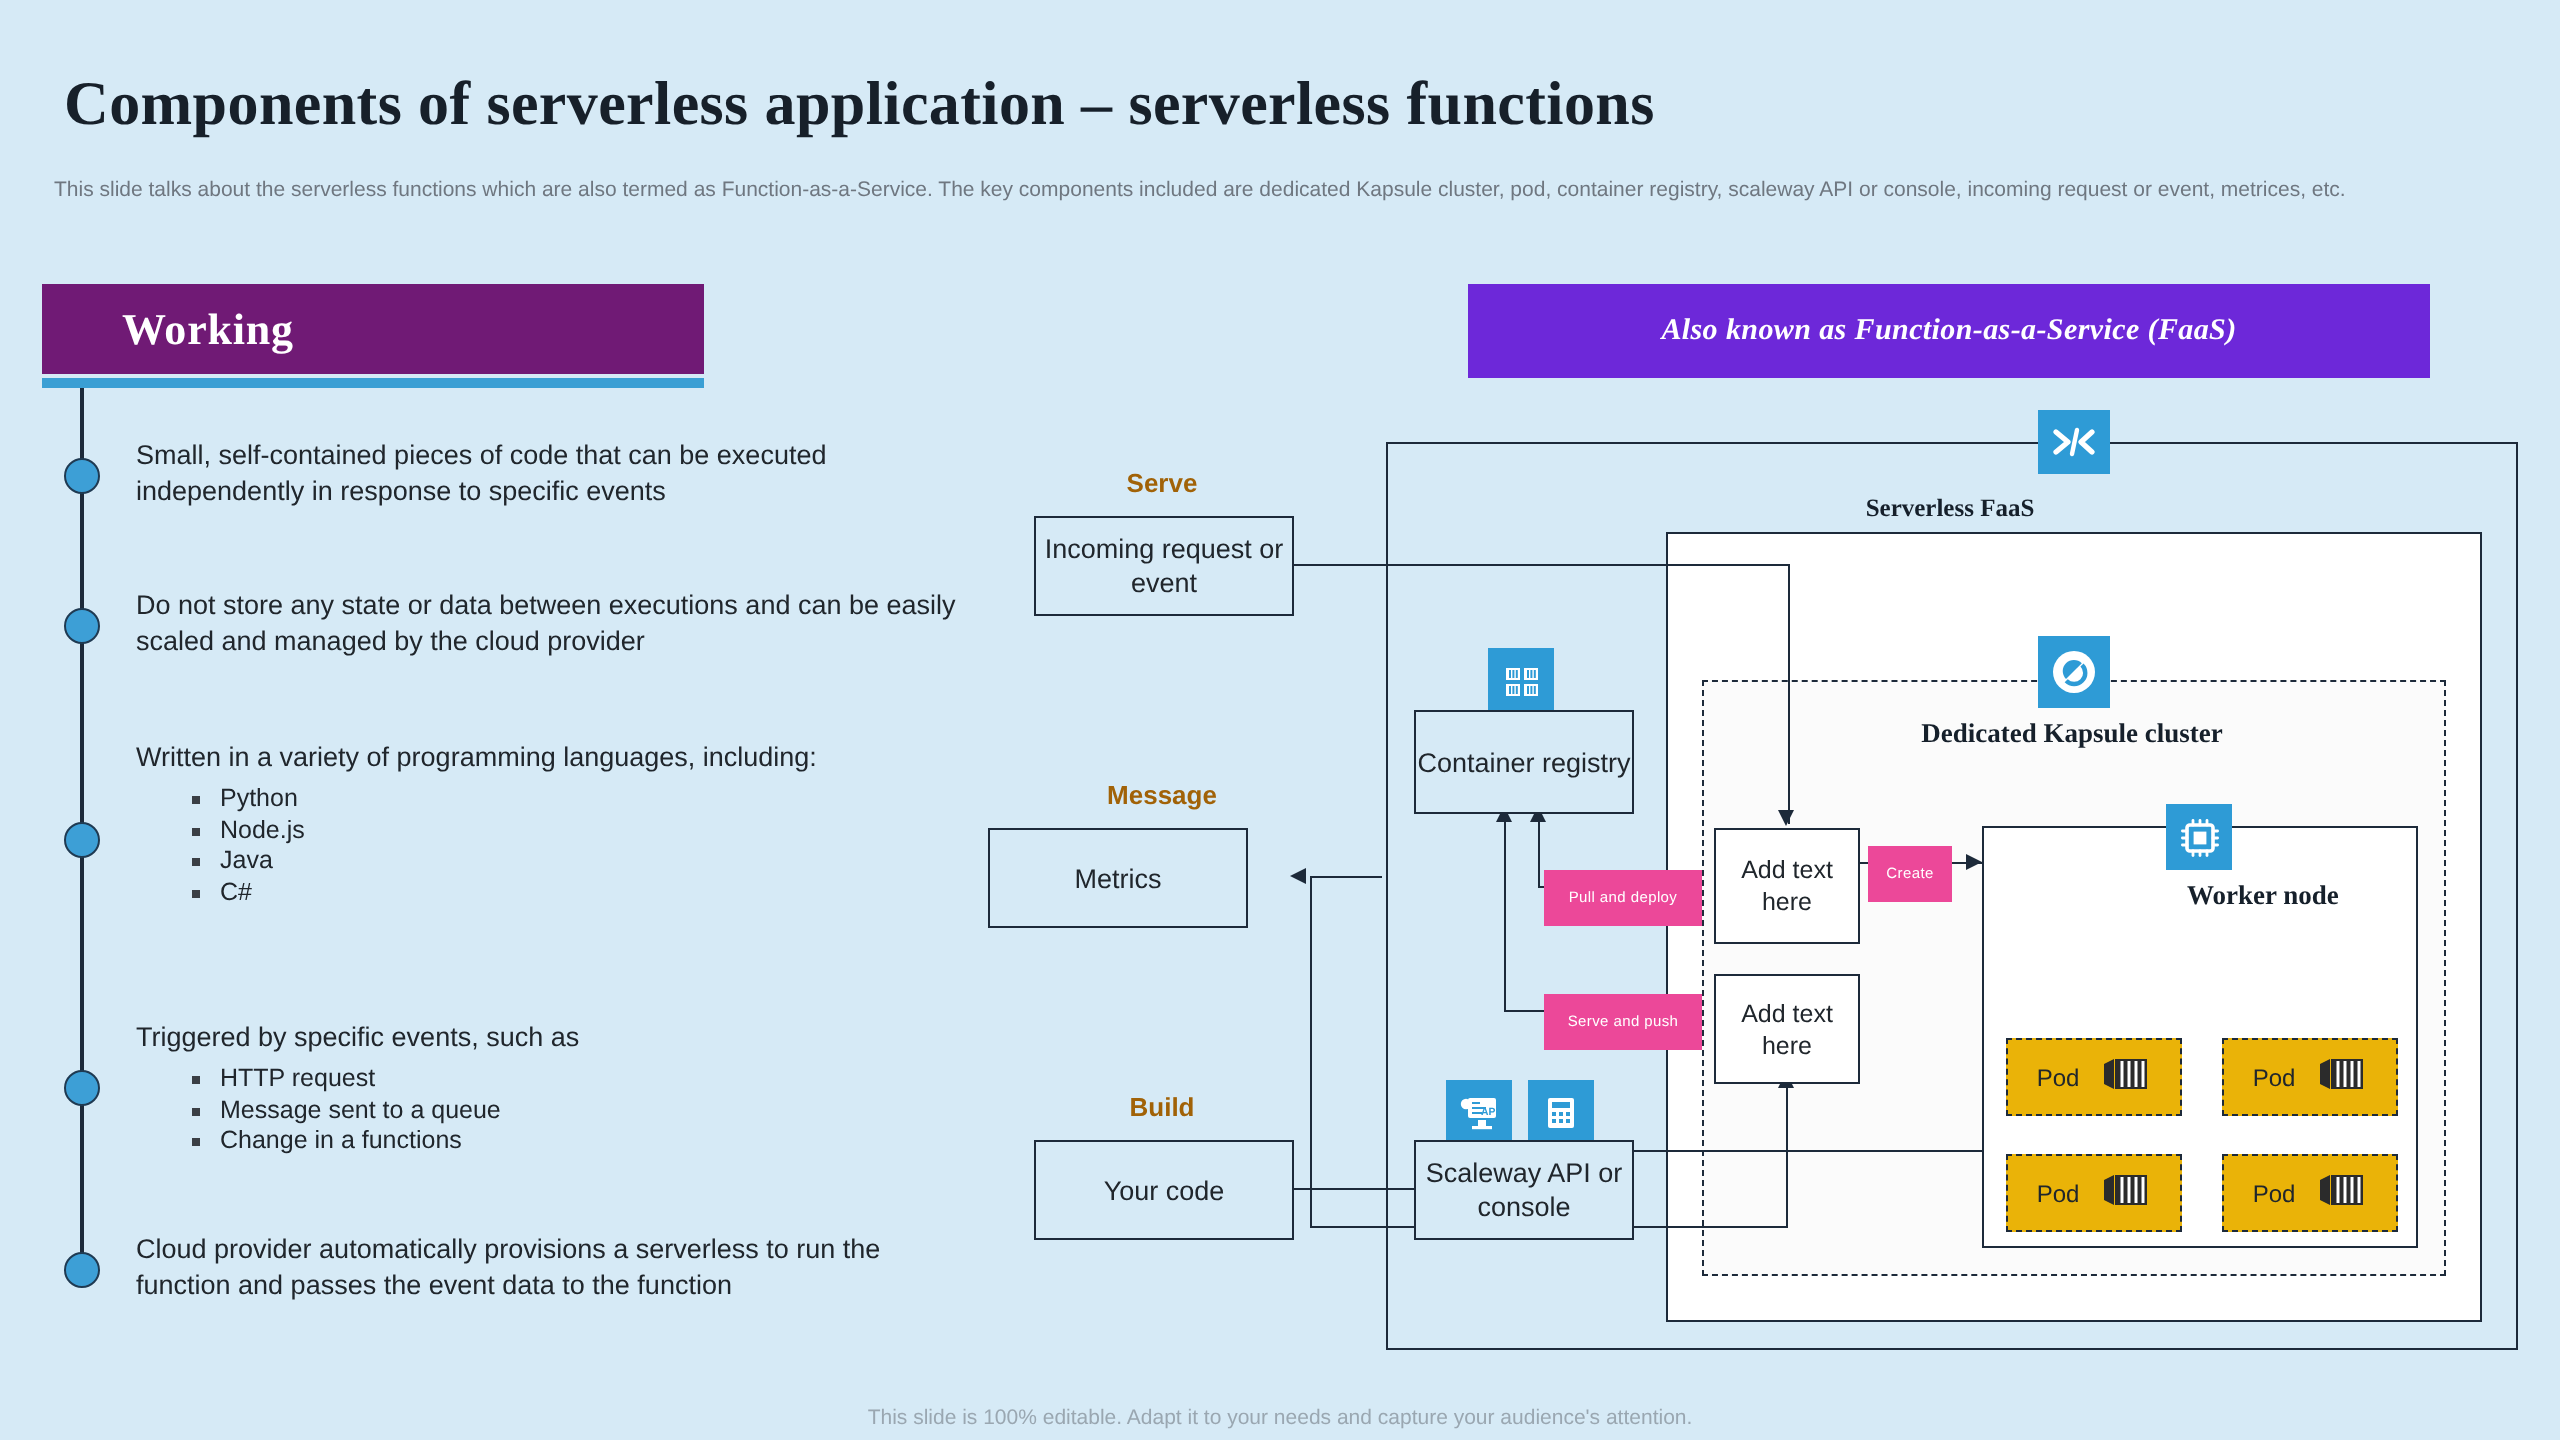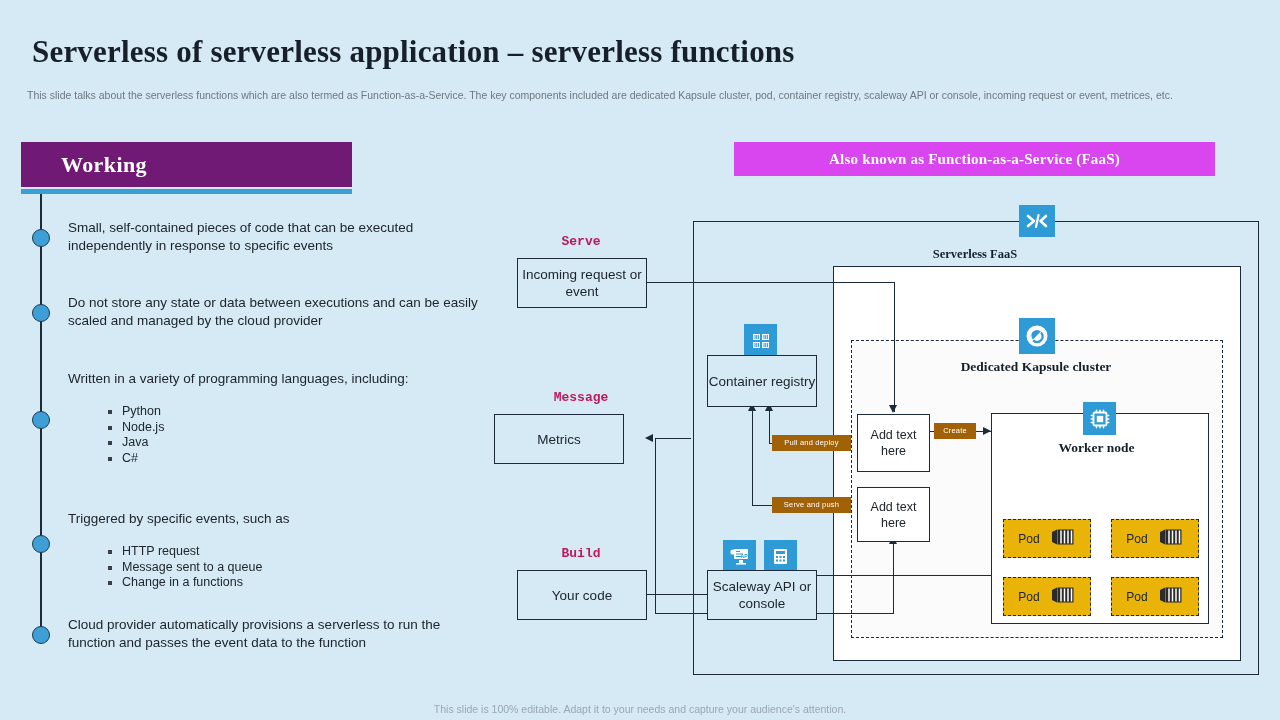--- a/index.html
+++ b/index.html
@@ -45,34 +45,35 @@
   .tl-dot{
     position:absolute;left:32px;width:16px;height:16px;border-radius:50%;
     background:#3d9fd6;border:1.4px solid #1f3a52;
   }
 
   .bullet{
     position:absolute;left:68px;
     font-size:13.5px;line-height:18px;color:#20262c;
     width:420px;
   }
-  .sublist{margin:16px;padding:0;list-style:none;}
+  .sublist{margin:4px;padding:0;list-style:none;}
   .sublist li{
     position:relative;padding-left:38px;
     font-size:12.5px;line-height:15.5px;color:#20262c;
   }
   .sublist li:before{
     content:"";position:absolute;left:24px;top:6px;
     width:4px;height:4px;background:#3a3f45;
   }
 
   
   .faas-banner{
-    position:absolute;left:734px;top:142px;width:481px;height:34px;
-    background:#d946ef;
+    position:absolute;left:734px;top:142px;width:481px;height:47px;
+    background:#6d28d9;
+    font-style:italic;
   }
   .faas-banner span{
     position:absolute;left:0;right:0;top:50%;transform:translateY(-50%);
     text-align:center;
     font-family:"Liberation Serif",serif;
     font-size:15px;font-weight:700;color:#ffffff;letter-spacing:.2px;
   }
 
   
   .diagram{position:absolute;left:0;top:0;width:1280px;height:720px;}
@@ -96,49 +97,49 @@
 
   .lbl-serverless{
     position:absolute;left:693px;top:247px;width:564px;text-align:center;
     font-family:"Liberation Serif",serif;font-size:12.5px;font-weight:700;color:#16202b;
   }
   .lbl-kapsule{
     position:absolute;left:851px;top:359px;width:370px;text-align:center;
     font-family:"Liberation Serif",serif;font-size:13.5px;font-weight:700;color:#16202b;
   }
   .lbl-worker{
-    position:absolute;left:1011px;top:440px;width:171px;text-align:center;
+    position:absolute;left:1046px;top:440px;width:171px;text-align:center;
     font-family:"Liberation Serif",serif;font-size:13.5px;font-weight:700;color:#16202b;
   }
 
   
   .stage-label{
     position:absolute;
-    font-family:Liberation Mono, monospace;
-    font-size:13px;font-weight:700;color:#be185d;text-align:center;width:128px;
+    font-family:Liberation Sans, sans-serif;
+    font-size:13px;font-weight:700;color:#a16207;text-align:center;width:128px;
   }
 
   
   .pbox{
     position:absolute;
     border:1.2px solid #1d2a3a;background:#d6eaf6;
     display:flex;align-items:center;justify-content:center;text-align:center;
     font-size:13.5px;line-height:17px;color:#20262c;
   }
   .wbox{
     position:absolute;
     border:1.2px solid #1d2a3a;background:#ffffff;
     display:flex;align-items:center;justify-content:center;text-align:center;
     font-size:12.5px;line-height:16px;color:#20262c;
   }
 
   
   .tag{
-    position:absolute;background:#a16207;color:#ffffff;
-    font-size:7.5px;line-height:16px;height:16px;
+    position:absolute;background:#ec4899;color:#ffffff;
+    font-size:7.5px;line-height:16px;height:28px;
     display:flex;align-items:center;justify-content:center;
     letter-spacing:.2px;
   }
 
   
   .pod{
     position:absolute;border:1.3px dashed #1d2a3a;background:#eab308;
     display:flex;align-items:center;justify-content:center;gap:10px;
     font-size:12px;color:#20262c;
   }
@@ -163,21 +164,21 @@
   .footer{
     position:absolute;left:0;right:0;top:703px;text-align:center;
     font-size:10.5px;color:#9aa7b1;
   }
 </style>
 </head>
 <body>
 
 <div class="slide">
 
-  <div class="title">Serverless of serverless application – serverless functions</div>
+  <div class="title">Components of serverless application – serverless functions</div>
   <div class="subtitle">This slide talks about the serverless functions which are also termed as Function-as-a-Service. The key components included are dedicated Kapsule cluster, pod, container registry, scaleway API or console, incoming request or event, metrices, etc.</div>
 
   <div class="working-bar">
     <span>Working</span>
   </div>
   <div class="working-underline"></div>
 
   <div class="timeline-line"></div>
 
   <div class="tl-dot" style="top:229px"></div>

